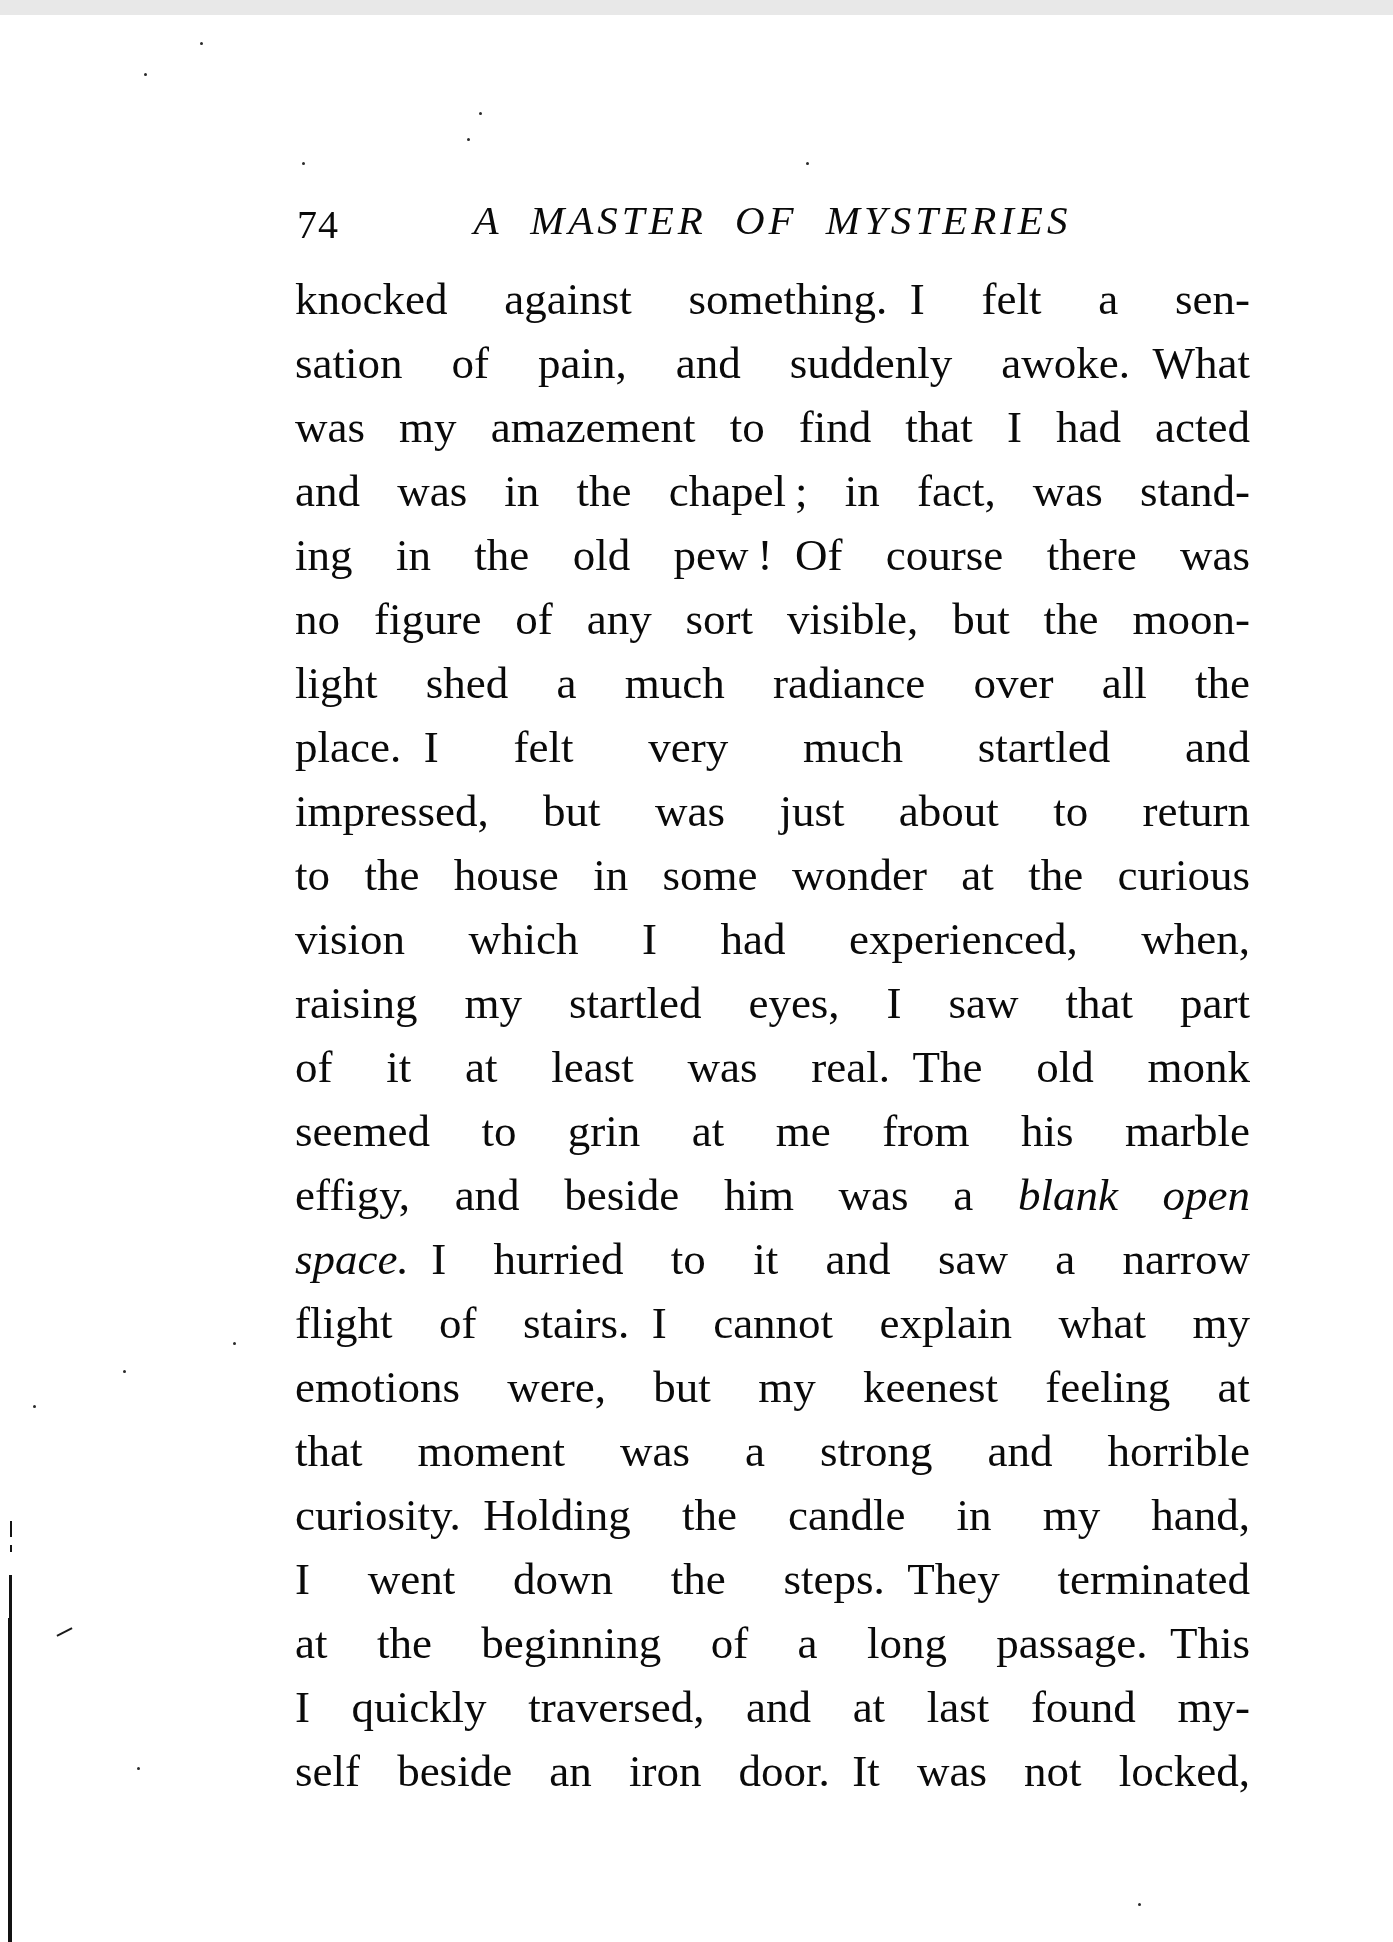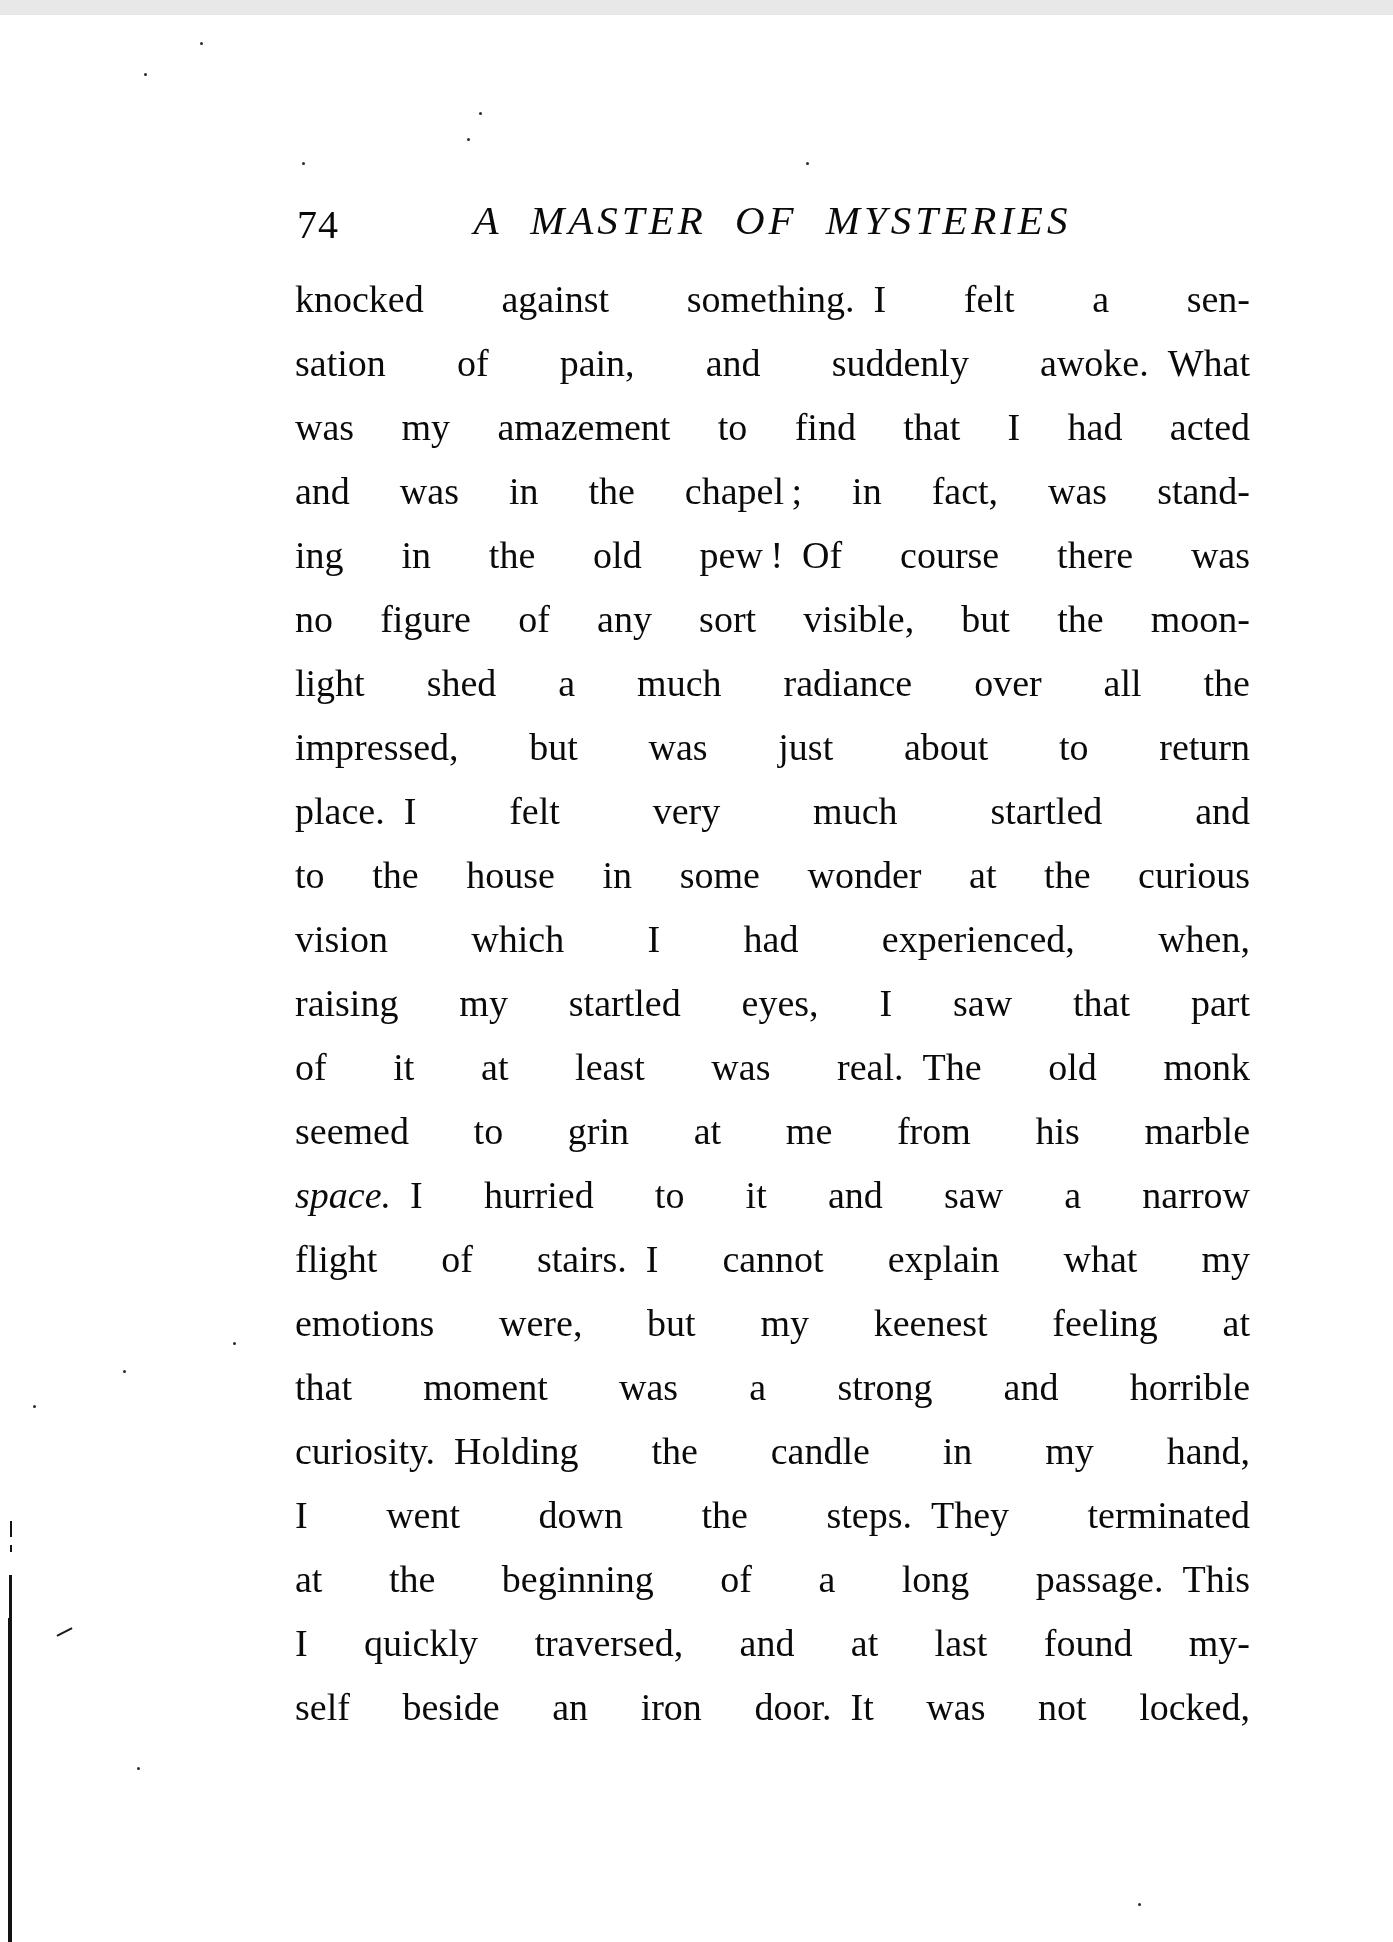--- a/index.html
+++ b/index.html
@@ -42,21 +42,21 @@
   
   .body-text {
     position: absolute;
     left: 295px;
     top: 252px;
     width: 955px;
   }
   .line {
     height: 64px;
     line-height: 64px;
-    font-size: 38px;
+    font-size: 45px;
     text-align: justify;
     text-align-last: justify;
     -moz-text-align-last: justify;
   }
   .line .it { font-style: italic; }
 
   
   .gutter-seg {
     position: absolute;
     background: #131313;
@@ -105,27 +105,28 @@
   <div class="header-title">A MASTER OF MYSTERIES</div>
 
   <div class="body-text">
       <div class="line"><span>knocked against something. I felt a sen-</span></div>
       <div class="line"><span>sation of pain, and suddenly awoke. What</span></div>
       <div class="line"><span>was my amazement to find that I had acted</span></div>
       <div class="line"><span>and was in the chapel ; in fact, was stand-</span></div>
       <div class="line"><span>ing in the old pew ! Of course there was</span></div>
       <div class="line"><span>no figure of any sort visible, but the moon-</span></div>
       <div class="line"><span>light shed a much radiance over all the</span></div>
+      <div class="line"><span>place. I felt very much startled and</span></div>
       <div class="line"><span>impressed, but was just about to return</span></div>
-      <div class="line"><span>place. I felt very much startled and</span></div>
       <div class="line"><span>to the house in some wonder at the curious</span></div>
       <div class="line"><span>vision which I had experienced, when,</span></div>
       <div class="line"><span>raising my startled eyes, I saw that part</span></div>
       <div class="line"><span>of it at least was real. The old monk</span></div>
       <div class="line"><span>seemed to grin at me from his marble</span></div>
+      <div class="line"><span>effigy, and beside him was a </span><span class="it">blank open</span></div>
       <div class="line"><span class="it">space.</span><span> I hurried to it and saw a narrow</span></div>
       <div class="line"><span>flight of stairs. I cannot explain what my</span></div>
       <div class="line"><span>emotions were, but my keenest feeling at</span></div>
       <div class="line"><span>that moment was a strong and horrible</span></div>
       <div class="line"><span>curiosity. Holding the candle in my hand,</span></div>
       <div class="line"><span>I went down the steps. They terminated</span></div>
       <div class="line"><span>at the beginning of a long passage. This</span></div>
       <div class="line"><span>I quickly traversed, and at last found my-</span></div>
       <div class="line"><span>self beside an iron door. It was not locked,</span></div>
     </div>

